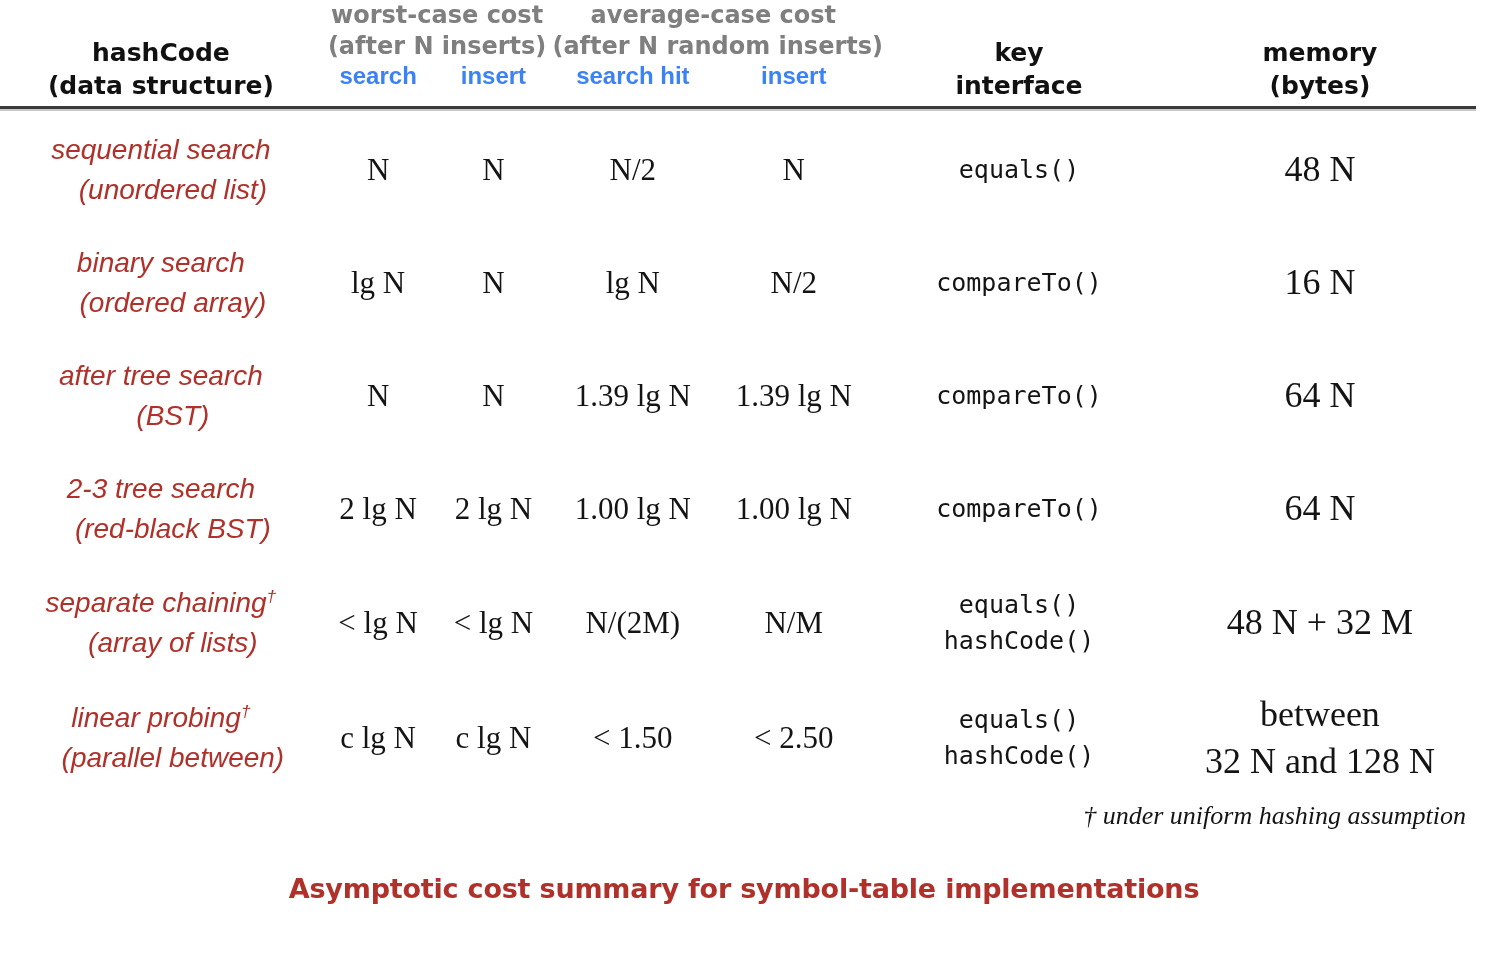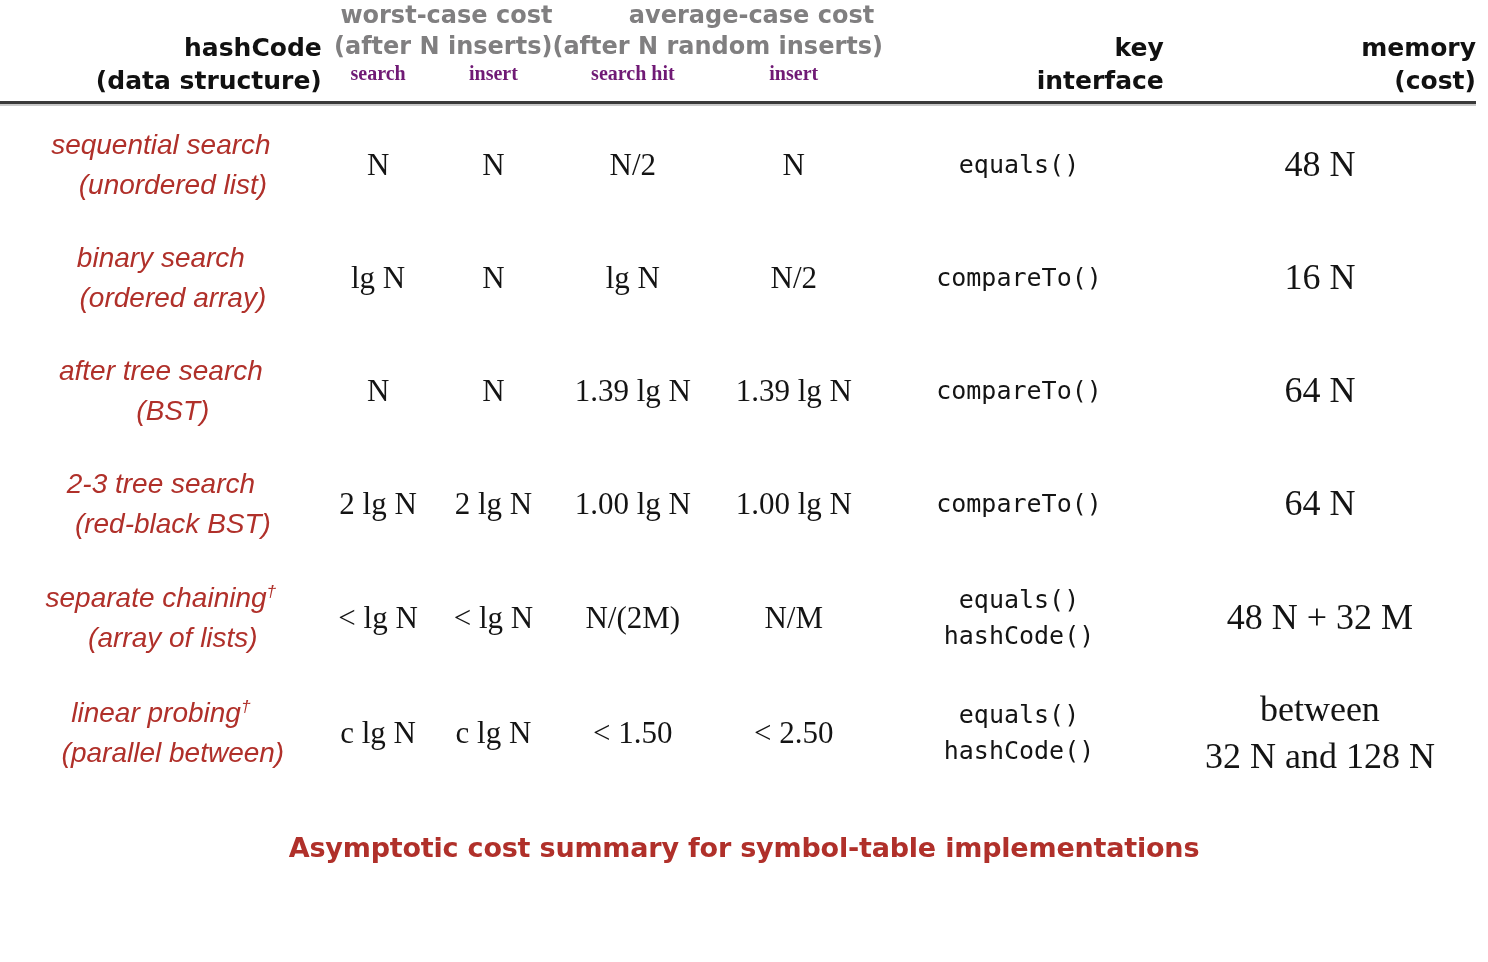--- a/index.html
+++ b/index.html
@@ -35,21 +35,21 @@
   col.c-winsert{ width: 110px; }
   col.c-asearch{ width: 150px; }
   col.c-ainsert{ width: 150px; }
   col.c-key    { width: 270px; }
   col.c-mem    { width: 291px; }
 
   
   .grp-row td {
     padding: 0;
     vertical-align: bottom;
-    text-align: right;
+    text-align: center;
     font-family: "DejaVu Sans", sans-serif;
   }
   .alg-head {
     font-family: "DejaVu Sans", sans-serif;
     font-weight: bold;
     font-size: 25px;
     color: #111111;
     line-height: 1.32;
     text-align: center;
     vertical-align: bottom;
@@ -70,24 +70,24 @@
     font-weight: bold;
     font-size: 25px;
     color: #111111;
     line-height: 1.3;
     text-align: center;
   }
   .simple-head .line2 { display: block; }
 
   .sub-row td {
     padding: 0 0 12px 0;
-    font-family: Liberation Serif, serif;
-    font-weight: bold;
-    font-size: 20px;
-    color: #701a75;
+    font-family: Liberation Sans, sans-serif;
+    font-weight: bold;
+    font-size: 24px;
+    color: #3b82f6;
     text-align: center;
     vertical-align: bottom;
     white-space: nowrap;
   }
 
   .rule-row td {
     padding: 0;
     height: 11px;
   }
   .rule {
@@ -195,21 +195,21 @@
         <td class="grp-title" colspan="2">
           <span>average-case cost</span>
           <span class="line2">(after N random inserts)</span>
         </td>
         <td class="simple-head" rowspan="2">
           <span>key</span>
           <span class="line2">interface</span>
         </td>
         <td class="simple-head" rowspan="2">
           <span>memory</span>
-          <span class="line2">(cost)</span>
+          <span class="line2">(bytes)</span>
         </td>
       </tr>
       <tr class="sub-row">
         <td>search</td>
         <td>insert</td>
         <td>search hit</td>
         <td>insert</td>
       </tr>
       <tr class="rule-row">
         <td colspan="7">
@@ -330,16 +330,17 @@
         </td>
         <td class="mem-cell">
           <span>between</span>
           <span class="l2">32 N and 128 N</span>
         </td>
       </tr>
 
     </tbody>
   </table>
 
+  <div class="footnote">† under uniform hashing assumption</div>
 
   <div class="caption">Asymptotic cost summary for symbol-table implementations</div>
 
 </div>
 
 </body></html>

